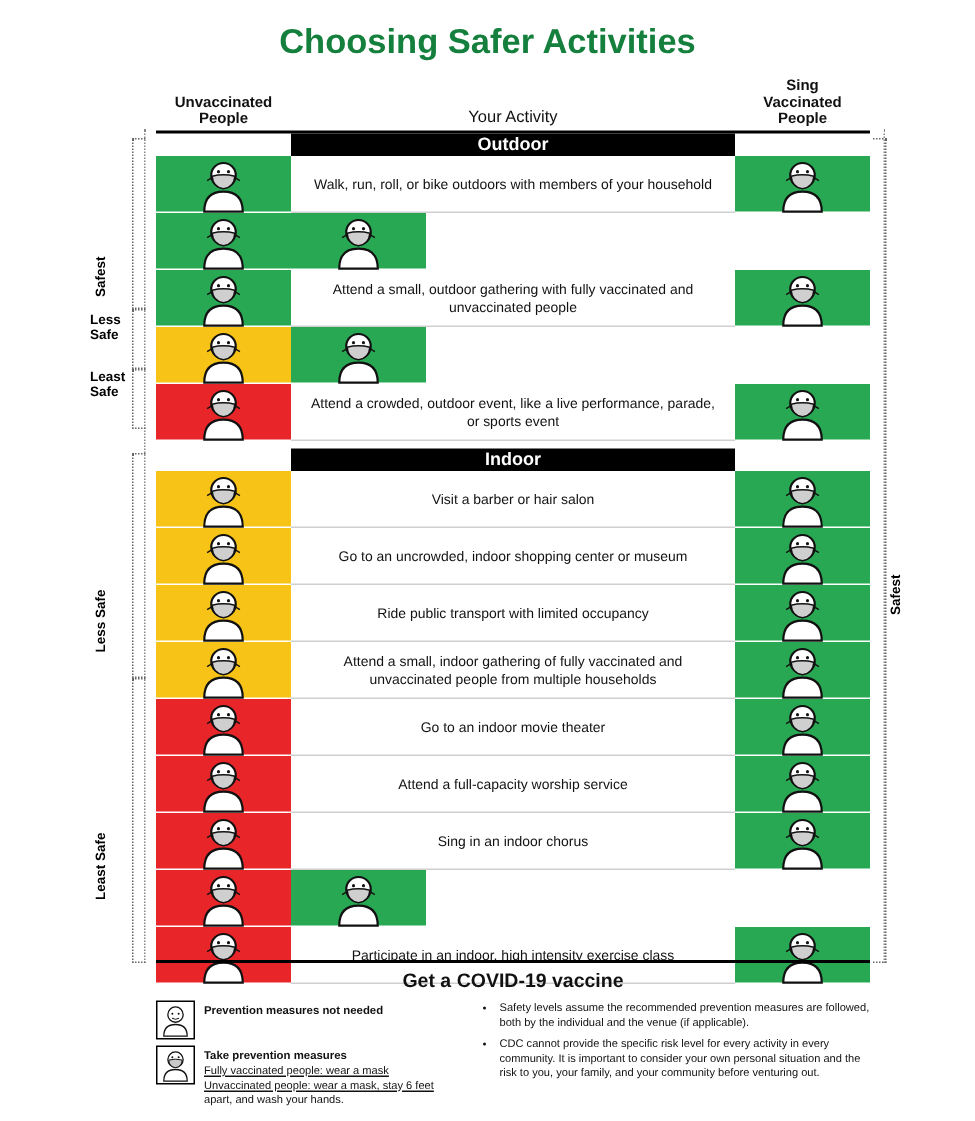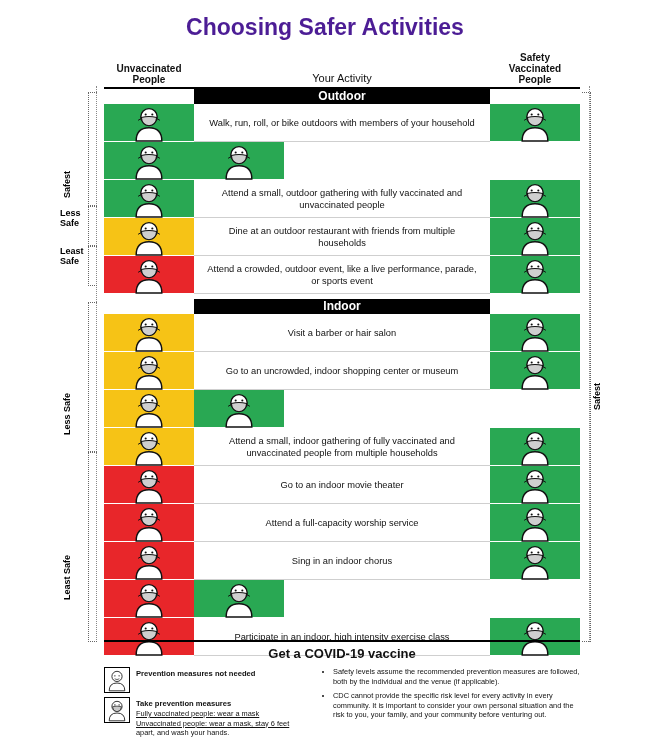--- a/index.html
+++ b/index.html
@@ -11,21 +11,21 @@
     overflow:hidden;
   }
   .page{position:relative;width:650px;height:747px;}
 
   .title{
     text-align:center;
     font-size:23px;
     font-weight:bold;
     letter-spacing:0px;
     padding-top:14px;
-    color:#4c1d95;
+    color:#15803d;
   }
 
   
   .board{
     position:absolute;
     left:104px; top:52px; width:476px;
   }
   .hdr{
     display:flex;
     align-items:flex-end;
@@ -131,21 +131,21 @@
 
   <div class="board">
 
     <div class="hdr">
       <div class="col-unvax">
         <div>Unvaccinated</div>
         <div>People</div>
       </div>
       <div class="col-act">Your Activity</div>
       <div class="col-vax">
-        <div>Safety</div>
+        <div>Sing</div>
         <div>Vaccinated</div>
         <div>People</div>
       </div>
     </div>
 
     <div id="sections-host">
         <div class="sectionbar">Outdoor</div>
         <div class="row">
           <div class="cell-icon green" style="height: 38px;">
             <svg class="person" viewBox="0 0 40 40" aria-hidden="true">
@@ -225,21 +225,20 @@
             <svg class="person" viewBox="0 0 40 40" aria-hidden="true">
               <circle cx="20" cy="13.5" r="8.6" fill="#fff" stroke="#111" stroke-width="1.5"></circle>
               <circle cx="16.5" cy="11" r="1.1" fill="#111"></circle>
               <circle cx="23.5" cy="11" r="1.1" fill="#111"></circle>
               <path d="M12 14.2 Q20 12.2 28 14.2 Q27.4 22 20 23 Q12.6 22 12 14.2 Z" fill="#cfcfcf" stroke="#111" stroke-width="1.1"></path>
               <path d="M12 15.2 L8.5 17.2" stroke="#111" stroke-width="1"></path>
               <path d="M28 15.2 L31.5 17.2" stroke="#111" stroke-width="1"></path>
               <path d="M6.5 39 Q6.5 25 20 25 Q33.5 25 33.5 39 Z" fill="#fff" stroke="#111" stroke-width="1.5"></path>
             </svg>
           </div>
-          <div class="cell-act">Dine at an outdoor restaurant with friends from multiple households</div>
           <div class="cell-icon green" style="height: 38px;">
             <svg class="person" viewBox="0 0 40 40" aria-hidden="true">
               <circle cx="20" cy="13.5" r="8.6" fill="#fff" stroke="#111" stroke-width="1.5"></circle>
               <circle cx="16.5" cy="11" r="1.1" fill="#111"></circle>
               <circle cx="23.5" cy="11" r="1.1" fill="#111"></circle>
               <path d="M12 14.2 Q20 12.2 28 14.2 Q27.4 22 20 23 Q12.6 22 12 14.2 Z" fill="#cfcfcf" stroke="#111" stroke-width="1.1"></path>
               <path d="M12 15.2 L8.5 17.2" stroke="#111" stroke-width="1"></path>
               <path d="M28 15.2 L31.5 17.2" stroke="#111" stroke-width="1"></path>
               <path d="M6.5 39 Q6.5 25 20 25 Q33.5 25 33.5 39 Z" fill="#fff" stroke="#111" stroke-width="1.5"></path>
             </svg>
@@ -327,20 +326,21 @@
             <svg class="person" viewBox="0 0 40 40" aria-hidden="true">
               <circle cx="20" cy="13.5" r="8.6" fill="#fff" stroke="#111" stroke-width="1.5"></circle>
               <circle cx="16.5" cy="11" r="1.1" fill="#111"></circle>
               <circle cx="23.5" cy="11" r="1.1" fill="#111"></circle>
               <path d="M12 14.2 Q20 12.2 28 14.2 Q27.4 22 20 23 Q12.6 22 12 14.2 Z" fill="#cfcfcf" stroke="#111" stroke-width="1.1"></path>
               <path d="M12 15.2 L8.5 17.2" stroke="#111" stroke-width="1"></path>
               <path d="M28 15.2 L31.5 17.2" stroke="#111" stroke-width="1"></path>
               <path d="M6.5 39 Q6.5 25 20 25 Q33.5 25 33.5 39 Z" fill="#fff" stroke="#111" stroke-width="1.5"></path>
             </svg>
           </div>
+          <div class="cell-act">Ride public transport with limited occupancy</div>
           <div class="cell-icon green" style="height: 38px;">
             <svg class="person" viewBox="0 0 40 40" aria-hidden="true">
               <circle cx="20" cy="13.5" r="8.6" fill="#fff" stroke="#111" stroke-width="1.5"></circle>
               <circle cx="16.5" cy="11" r="1.1" fill="#111"></circle>
               <circle cx="23.5" cy="11" r="1.1" fill="#111"></circle>
               <path d="M12 14.2 Q20 12.2 28 14.2 Q27.4 22 20 23 Q12.6 22 12 14.2 Z" fill="#cfcfcf" stroke="#111" stroke-width="1.1"></path>
               <path d="M12 15.2 L8.5 17.2" stroke="#111" stroke-width="1"></path>
               <path d="M28 15.2 L31.5 17.2" stroke="#111" stroke-width="1"></path>
               <path d="M6.5 39 Q6.5 25 20 25 Q33.5 25 33.5 39 Z" fill="#fff" stroke="#111" stroke-width="1.5"></path>
             </svg>

